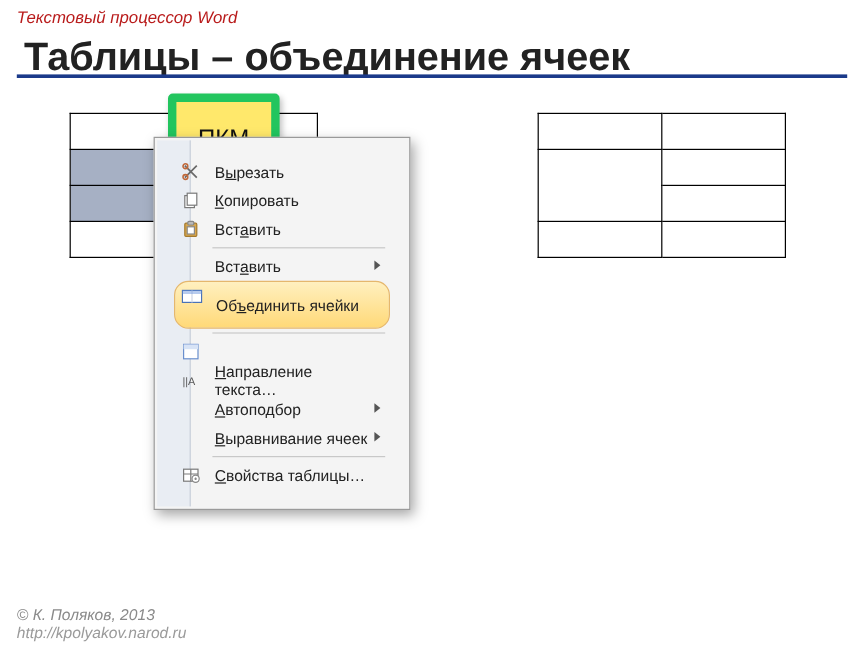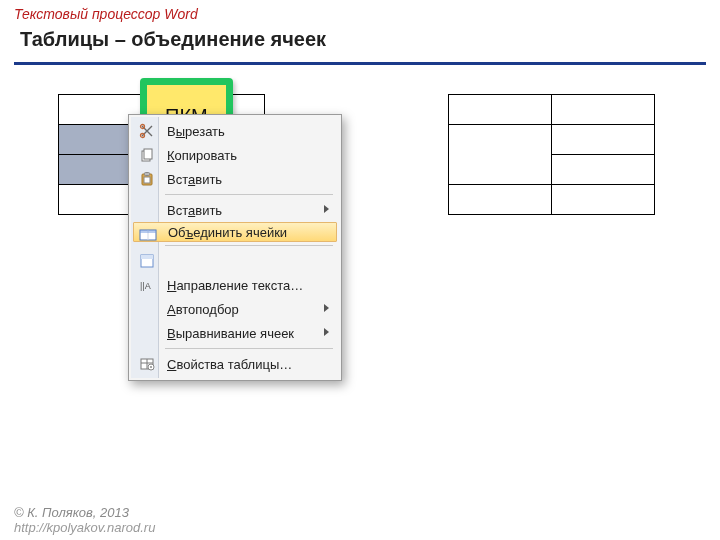--- a/index.html
+++ b/index.html
@@ -18,21 +18,21 @@
     top: 6px;
     left: 14px;
     font-style: italic;
     color: #b91c1c;
     font-size: 14px;
   }
   .title {
     position: absolute;
     top: 28px;
     left: 20px;
-    font-size: 20px;
+    font-size: 33px;
     font-weight: bold;
     color: #222;
   }
   .title-rule {
     position: absolute;
     top: 62px;
     left: 14px;
     width: 692px;
     height: 0;
     border-top: 3px solid #1b3a8a;
@@ -93,21 +93,21 @@
 
   
   .ctx {
     position: absolute;
     top: 114px;
     left: 128px;
     width: 214px;
     background: #f4f4f4;
     border: 1px solid #9a9a9a;
     box-shadow: 3px 4px 10px rgba(0,0,0,.35);
-    padding: 4px;
+    padding: 16px;
     font-size: 13px;
     color: #222;
   }
   .ctx .strip {
     position: absolute;
     top: 2px;
     left: 2px;
     bottom: 2px;
     width: 28px;
     background: #e9edf3;
@@ -119,23 +119,23 @@
     align-items: center;
     height: 24px;
     padding-left: 34px;
     padding-right: 10px;
     cursor: default;
     z-index: 1;
   }
   .ctx-item.hl {
     background: linear-gradient(#fff0bf, #ffd978);
     border: 1px solid #e5b76d;
-    border-radius: 1px;
+    border-radius: 12px;
     margin: 0;
-    height: 20px;
+    height: 40px;
   }
   .ctx-item .arrow {
     position: absolute;
     right: 8px;
     top: 7px;
     width: 0; height: 0;
     border-top: 4px solid transparent;
     border-bottom: 4px solid transparent;
     border-left: 5px solid #555;
   }

